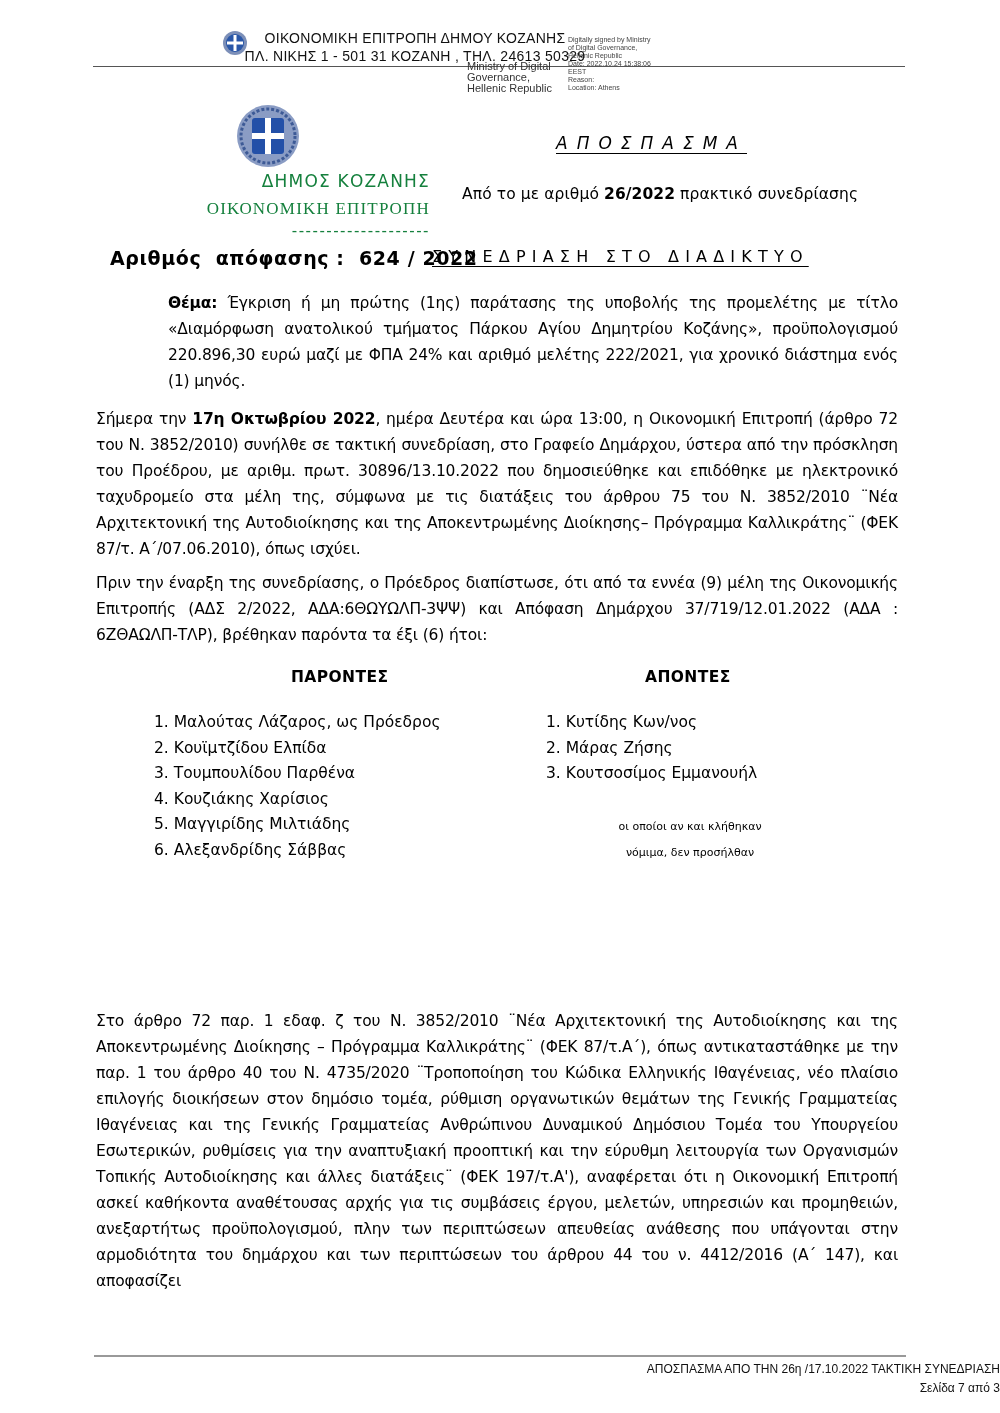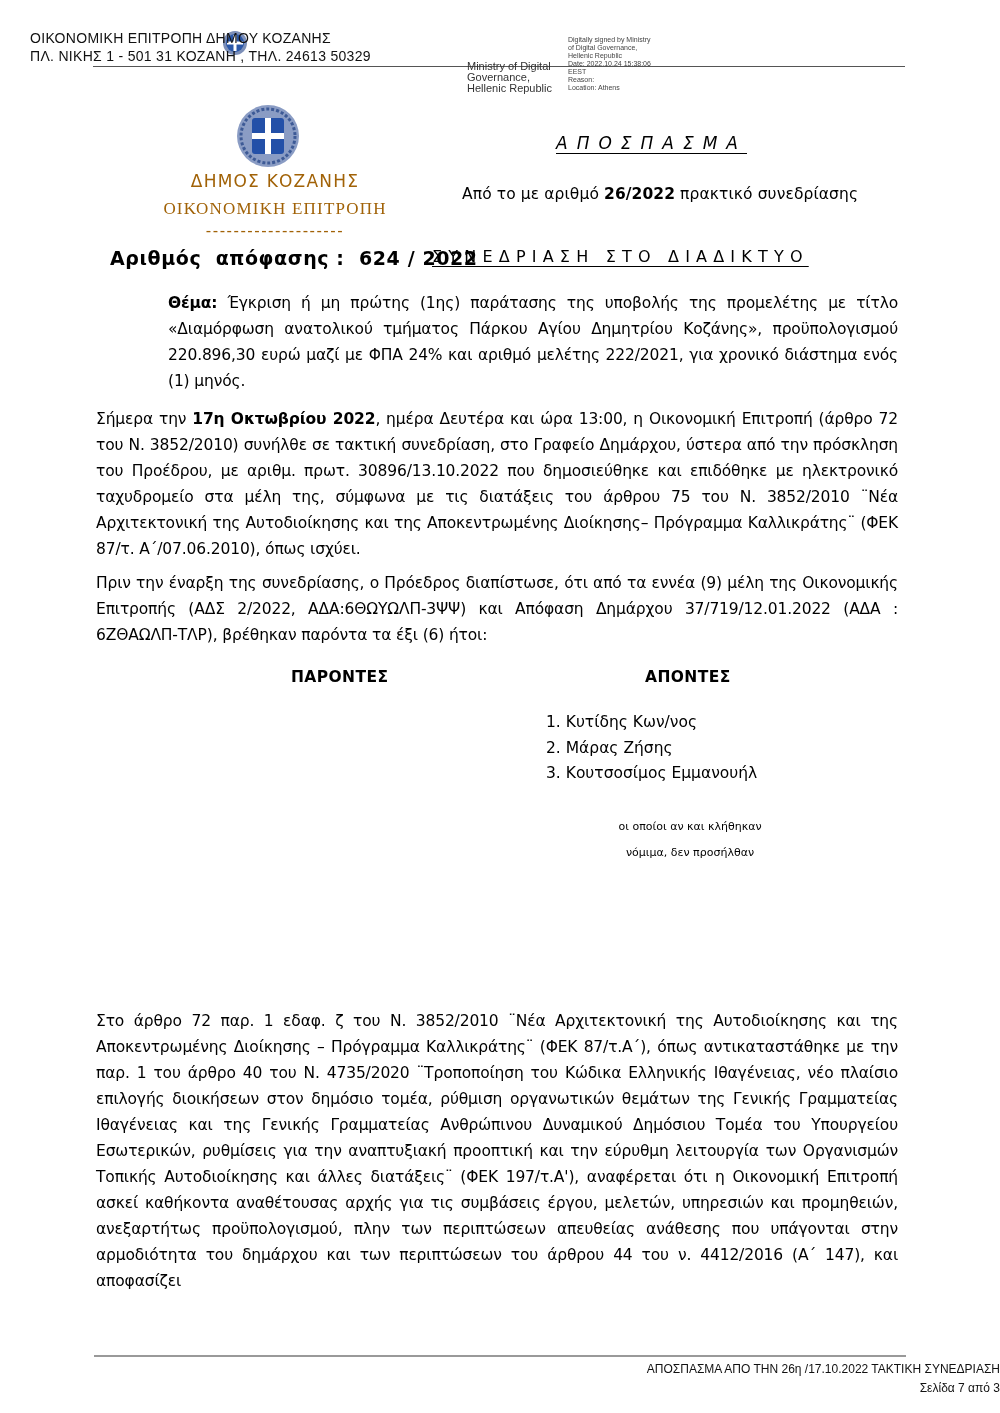--- a/index.html
+++ b/index.html
@@ -2,42 +2,42 @@
 <html><head>
 <meta charset="utf-8">
 <style>
   html, body { margin: 0; padding: 0; background: #ffffff; }
   body { width: 1000px; height: 1413px; position: relative; overflow: hidden; color: #000; }
   .page { position: absolute; left: 0; top: 0; width: 1000px; height: 1413px; }
 
   
   .lh-emblem { position: absolute; left: 222px; top: 30px; width: 26px; height: 26px; }
   .lh-line1, .lh-line2 {
-    position: absolute; left: 0; width: 800px; text-align: left;
+    position: absolute; left: 0; width: 800px; text-align: center;
     font-family: "Liberation Sans", sans-serif; font-size: 14px; letter-spacing: 0.3px; color: #111;
   }
   .lh-line1 { top: 30px; padding-left: 30px; box-sizing: border-box; }
   .lh-line2 { top: 48px; padding-left: 30px; box-sizing: border-box; }
   .lh-rule { position: absolute; left: 93px; width: 812px; top: 66px; height: 1px; background: #555; }
 
   
   .sig-left {
     position: absolute; left: 467px; top: 38px; width: 100px;
     font-family: "Liberation Sans", sans-serif; font-size: 11px; line-height: 11px; color: #333;  margin-top: 23px;
   }
   .sig-right {
     position: absolute; left: 568px; top: 36px; width: 110px;
     font-family: "Liberation Sans", sans-serif; font-size: 7px; line-height: 8px; color: #444;
   }
 
   
   .emblem-big { position: absolute; left: 236px; top: 104px; width: 64px; height: 64px; }
   .muni {
-    position: absolute; left: 120px; width: 310px; text-align: center;
-    font-family: "DejaVu Sans", sans-serif; font-size: 17px; letter-spacing: 1.2px; color: #a16207;
+    position: absolute; left: 120px; width: 310px; text-align: right;
+    font-family: "DejaVu Sans", sans-serif; font-size: 17px; letter-spacing: 1.2px; color: #15803d;
   }
   .muni.l1 { top: 171px; }
   .muni.l2 { top: 199px; font-family: Liberation Serif, serif; }
   .muni.l3 { top: 222px; letter-spacing: 1.5px; font-size: 15px; }
 
   .apospasma {
     position: absolute; left: 556px; top: 133px;
     font-family: "DejaVu Sans", sans-serif; font-style: italic; font-size: 17px;
     letter-spacing: 9px; text-decoration: underline; text-underline-offset: 4px;
   }
@@ -139,20 +139,28 @@
 
   <div class="para subject"><b>Θέμα:</b><span> Έγκριση ή μη πρώτης (1ης) παράτασης της υποβολής της προμελέτης με τίτλο «Διαμόρφωση ανατολικού τμήματος Πάρκου Αγίου Δημητρίου Κοζάνης», προϋπολογισμού 220.896,30 ευρώ μαζί με ΦΠΑ 24% και αριθμό μελέτης 222/2021, για χρονικό διάστημα ενός (1)  μηνός.</span></div>
 
   <div class="para" style="top:406px;"><span>Σήμερα την </span><b>17η Οκτωβρίου 2022</b><span>, ημέρα Δευτέρα και ώρα 13:00, η Οικονομική Επιτροπή (άρθρο 72 του Ν. 3852/2010) συνήλθε σε τακτική συνεδρίαση, στο Γραφείο Δημάρχου, ύστερα από την πρόσκληση του Προέδρου, με αριθμ. πρωτ. 30896/13.10.2022 που δημοσιεύθηκε και επιδόθηκε με ηλεκτρονικό ταχυδρομείο στα μέλη της, σύμφωνα με τις διατάξεις του άρθρου 75 του Ν. 3852/2010 ¨Νέα Αρχιτεκτονική της Αυτοδιοίκησης και της Αποκεντρωμένης Διοίκησης– Πρόγραμμα Καλλικράτης¨ (ΦΕΚ 87/τ. Α΄/07.06.2010), όπως ισχύει.</span></div>
 
   <div class="para" style="top:570px;">Πριν την έναρξη της συνεδρίασης, ο Πρόεδρος διαπίστωσε, ότι από τα εννέα (9) μέλη της Οικονομικής Επιτροπής (ΑΔΣ 2/2022, ΑΔΑ:6ΘΩΥΩΛΠ-3ΨΨ) και Απόφαση Δημάρχου 37/719/12.01.2022 (ΑΔΑ : 6ΖΘΑΩΛΠ-ΤΛΡ), βρέθηκαν παρόντα τα έξι (6) ήτοι:</div>
 
   <div class="col-head" style="left:291px;">ΠΑΡΟΝΤΕΣ</div>
   <div class="col-head" style="left:645px;">ΑΠΟΝΤΕΣ</div>
 
+  <ul class="present-list">
+    <li>1. Μαλούτας Λάζαρος, ως Πρόεδρος</li>
+    <li>2. Κουϊμτζίδου Ελπίδα</li>
+    <li>3. Τουμπουλίδου Παρθένα</li>
+    <li>4. Κουζιάκης  Χαρίσιος</li>
+    <li>5. Μαγγιρίδης Μιλτιάδης</li>
+    <li>6. Αλεξανδρίδης Σάββας</li>
+  </ul>
   <ul class="absent-list">
     <li>1. Κυτίδης Κων/νος</li>
     <li>2. Μάρας Ζήσης</li>
     <li>3. Κουτσοσίμος Εμμανουήλ</li>
   </ul>
   <div class="absent-note">
     <div>οι οποίοι αν και κλήθηκαν</div>
     <div>νόμιμα, δεν προσήλθαν</div>
   </div>
 

